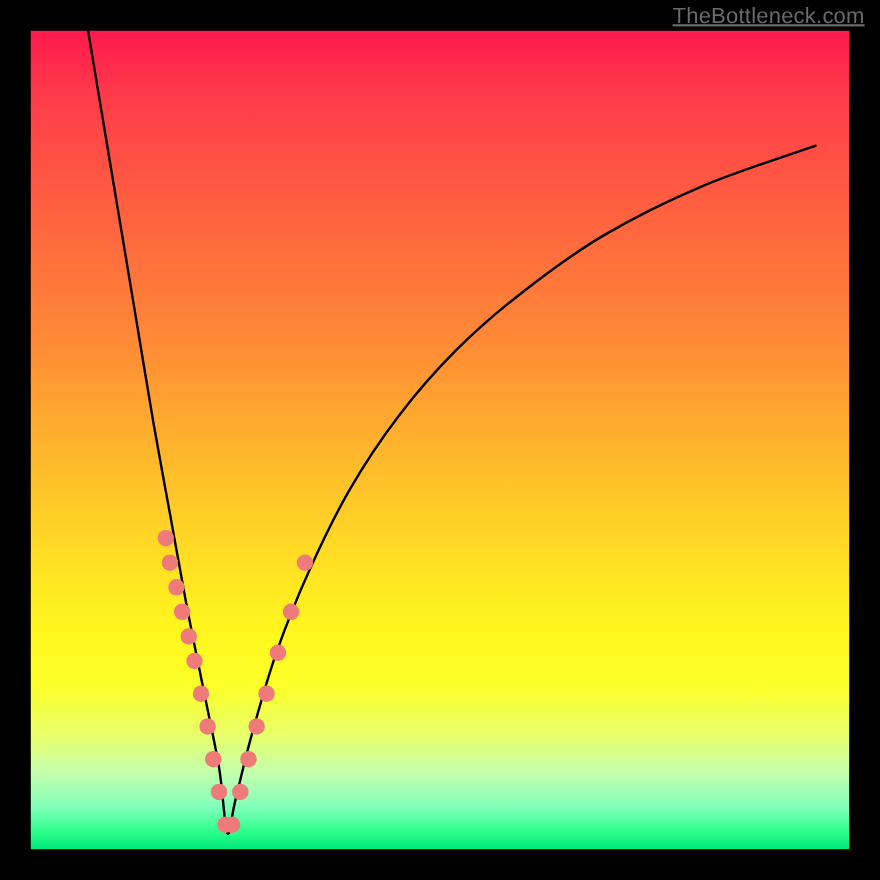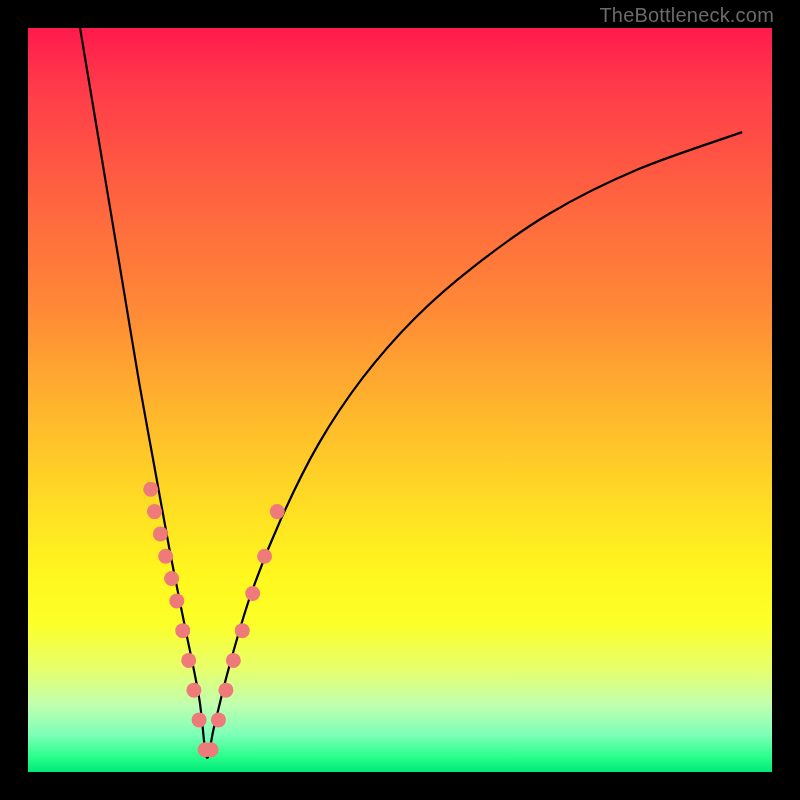--- a/index.html
+++ b/index.html
@@ -29,26 +29,27 @@
       #e8ff6a 86%,
       #c0ffb0 91%,
       #7dffb8 95%,
       #28ff8a 98%,
       #00e87a 100%
     );
   }
   .watermark {
     position: absolute;
     top: 4px;
-    right: 26px;
+    right: 14px;
     color: #6b6b6b;
     font-size: 20px;
     font-weight: 500;
     letter-spacing: 0.2px;
     user-select: none;
+    text-decoration: underline;
   }
   svg.plot {
     position: absolute;
     left: 0;
     top: 0;
     width: 744px;
     height: 744px;
   }
   .curve {
     fill: none;

